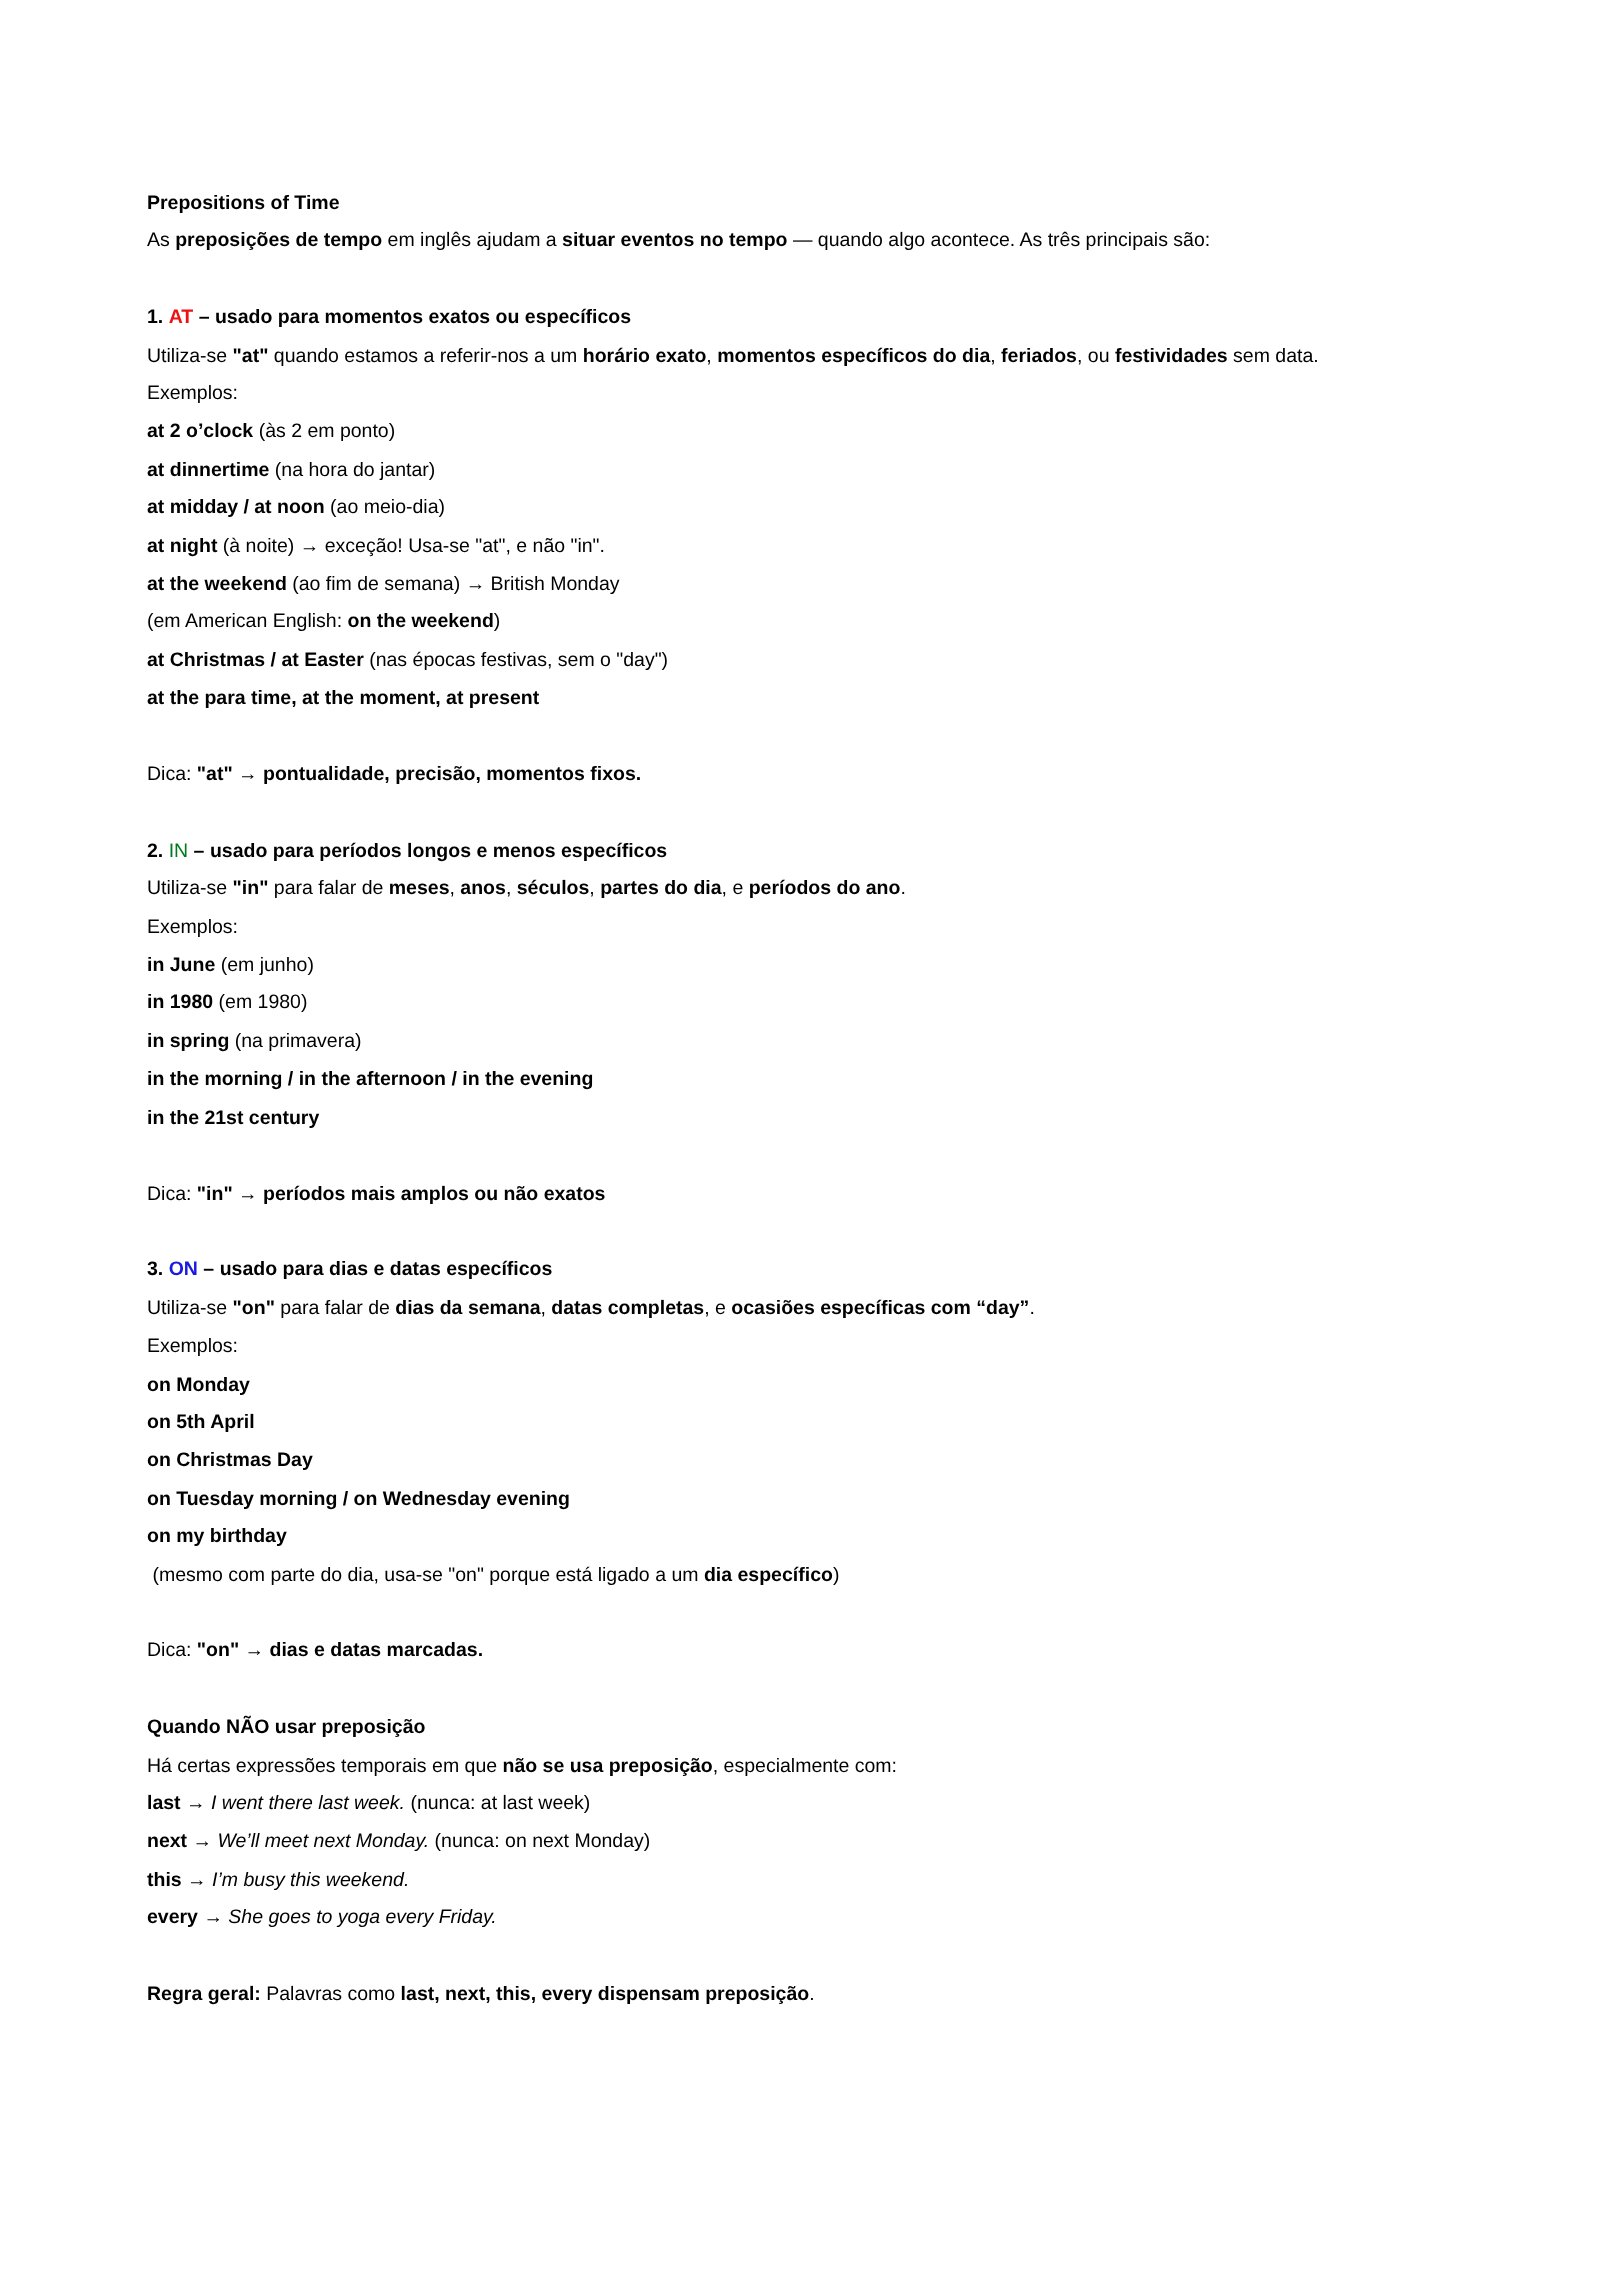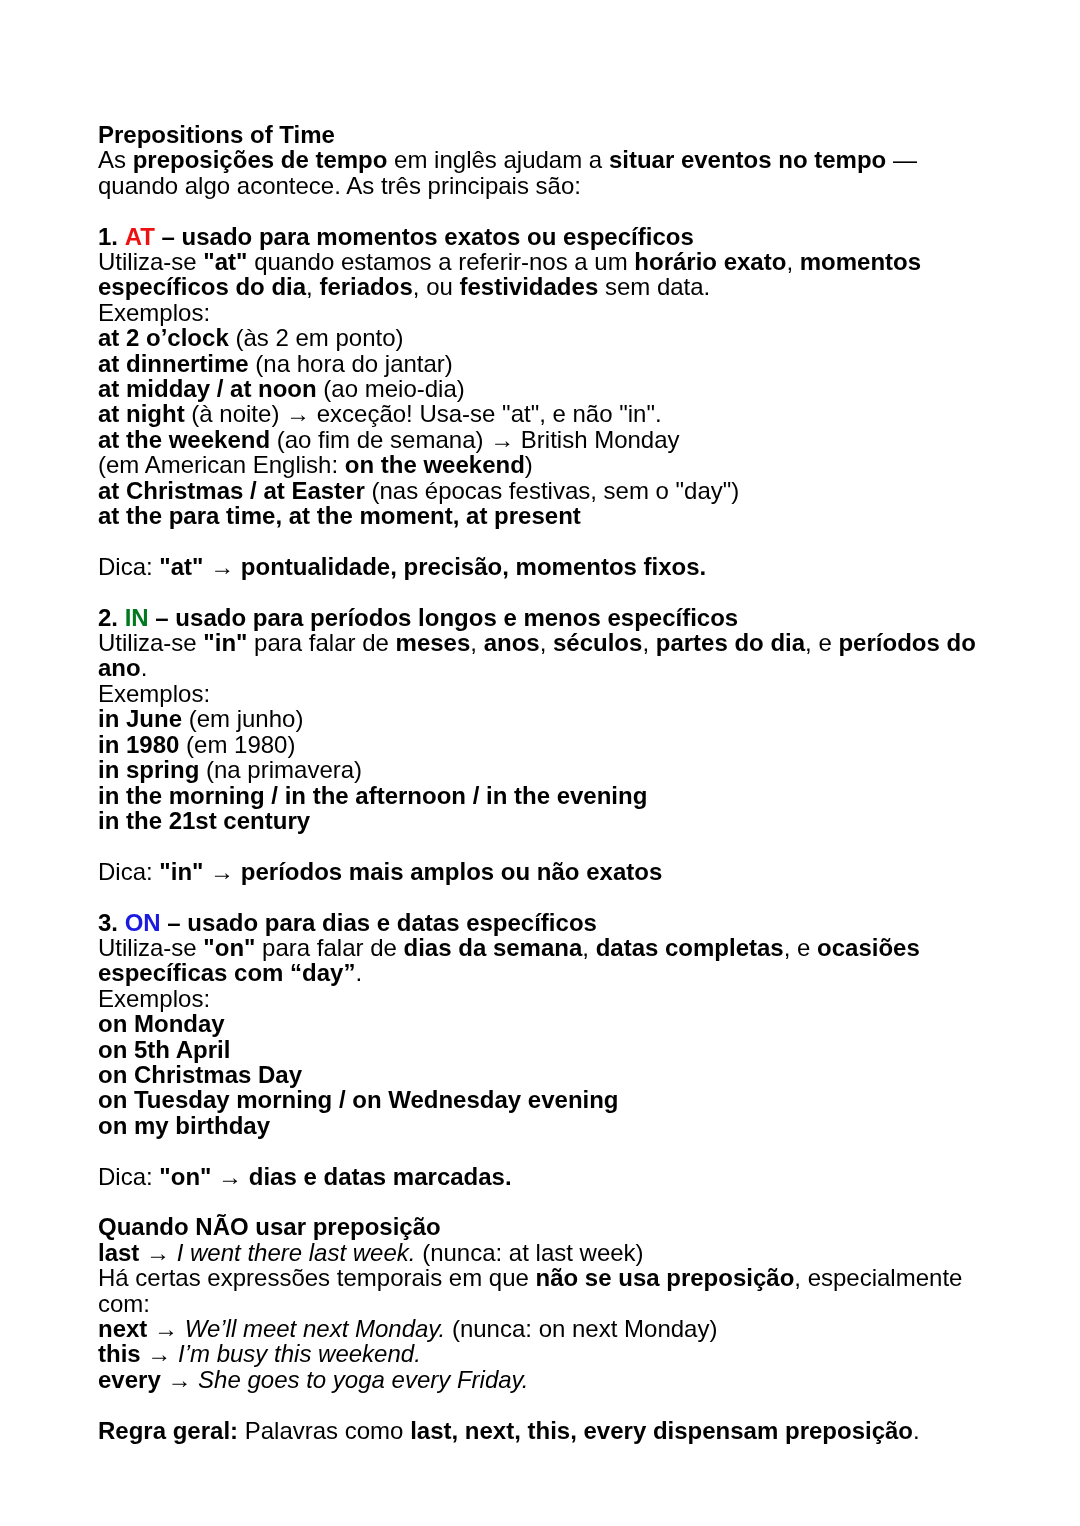--- a/index.html
+++ b/index.html
@@ -17,41 +17,41 @@
   .page {
     position: relative;
     width: 1080px;
     height: 1526px;
     background: #ffffff;
     box-sizing: border-box;
     padding: 122px 104px 0 98px;
   }
   .doc {
     width: 878px;
-    font-size: 24px;
+    font-size: 13px;
     line-height: 25.4px;
     color: #000000;
   }
   .line {
     white-space: pre-wrap;
     word-wrap: break-word;
   }
   .title {
     font-weight: bold;
   }
   .heading {
     font-weight: bold;
   }
   .sec-heading {
     font-weight: bold;
   }
   b, .b { font-weight: bold; }
   i, .i { font-style: italic; }
   .kw-at { color: #ee1111; font-weight: bold; }
-  .kw-in { color: #007a1e; font-weight: bold; text-align: center; }
+  .kw-in { color: #007a1e; font-weight: normal; text-align: center; }
   .kw-on { color: #1a1ae0; font-weight: bold; }
   .spacer { height: 25.4px; }
 </style>
 </head>
 <body>
 
 <div class="page">
   <div class="doc">
 
     <div class="line title">Prepositions of Time</div>
@@ -103,32 +103,33 @@
 
     <div class="line"><span>Utiliza-se </span><b>"on"</b><span> para falar de </span><b>dias da semana</b><span>, </span><b>datas completas</b><span>, e </span><b>ocasiões específicas com “day”</b><span>.</span></div>
 
     <div class="line">Exemplos:</div>
 
     <div class="line"><b>on Monday</b><span></span></div>
     <div class="line"><b>on 5th April</b><span></span></div>
     <div class="line"><b>on Christmas Day</b><span></span></div>
     <div class="line"><b>on Tuesday morning / on Wednesday evening</b><span></span></div>
     <div class="line"><b>on my birthday</b><span></span></div>
+    <div class="line"><span> (mesmo com parte do dia, usa-se "on" porque está ligado a um </span><b>dia específico</b><span>)</span></div>
 
     <div class="spacer"></div>
 
     <div class="line"><span>Dica: </span><b>"on"</b><b> → </b><b>dias e datas marcadas.</b></div>
 
     <div class="spacer"></div>
 
     <div class="line heading">Quando NÃO usar preposição</div>
 
+    <div class="line"><span>Há certas expressões temporais em que </span><b>não se usa preposição</b><span>, especialmente com:</span></div>
+
     <div class="line"><b>last</b><span> → </span><i>I went there last week.</i><span> (nunca: at last week)</span></div>
-
-    <div class="line"><span>Há certas expressões temporais em que </span><b>não se usa preposição</b><span>, especialmente com:</span></div>
     <div class="line"><b>next</b><span> → </span><i>We’ll meet next Monday.</i><span> (nunca: on next Monday)</span></div>
     <div class="line"><b>this</b><span> → </span><i>I’m busy this weekend.</i><span></span></div>
     <div class="line"><b>every</b><span> → </span><i>She goes to yoga every Friday.</i><span></span></div>
 
     <div class="spacer"></div>
 
     <div class="line"><b>Regra geral:</b><span> Palavras como </span><b>last, next, this, every dispensam preposição</b><span>.</span></div>
 
   </div>
 </div>

